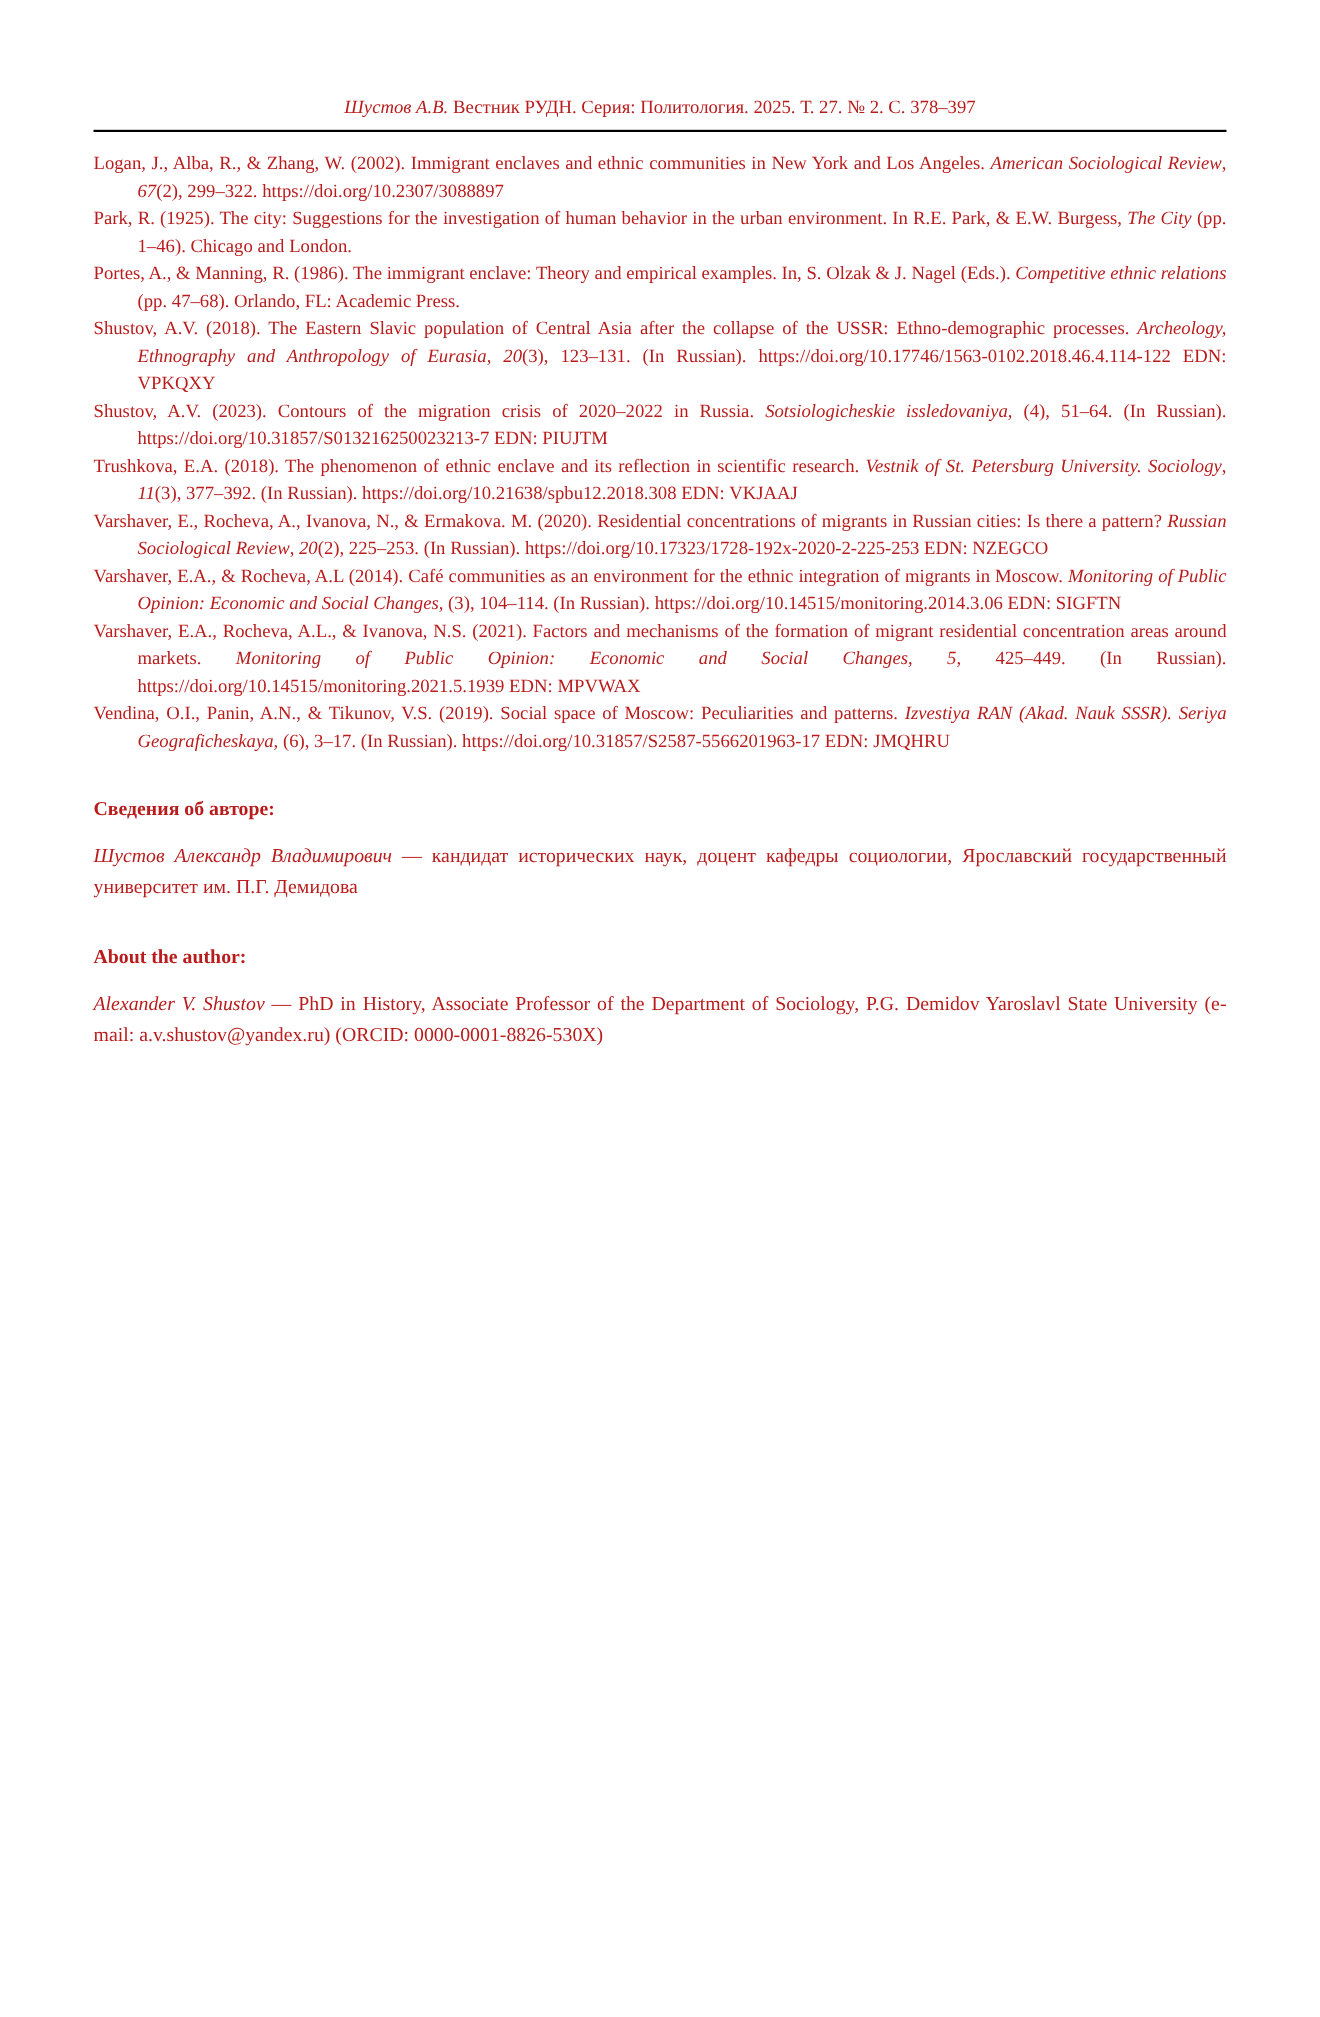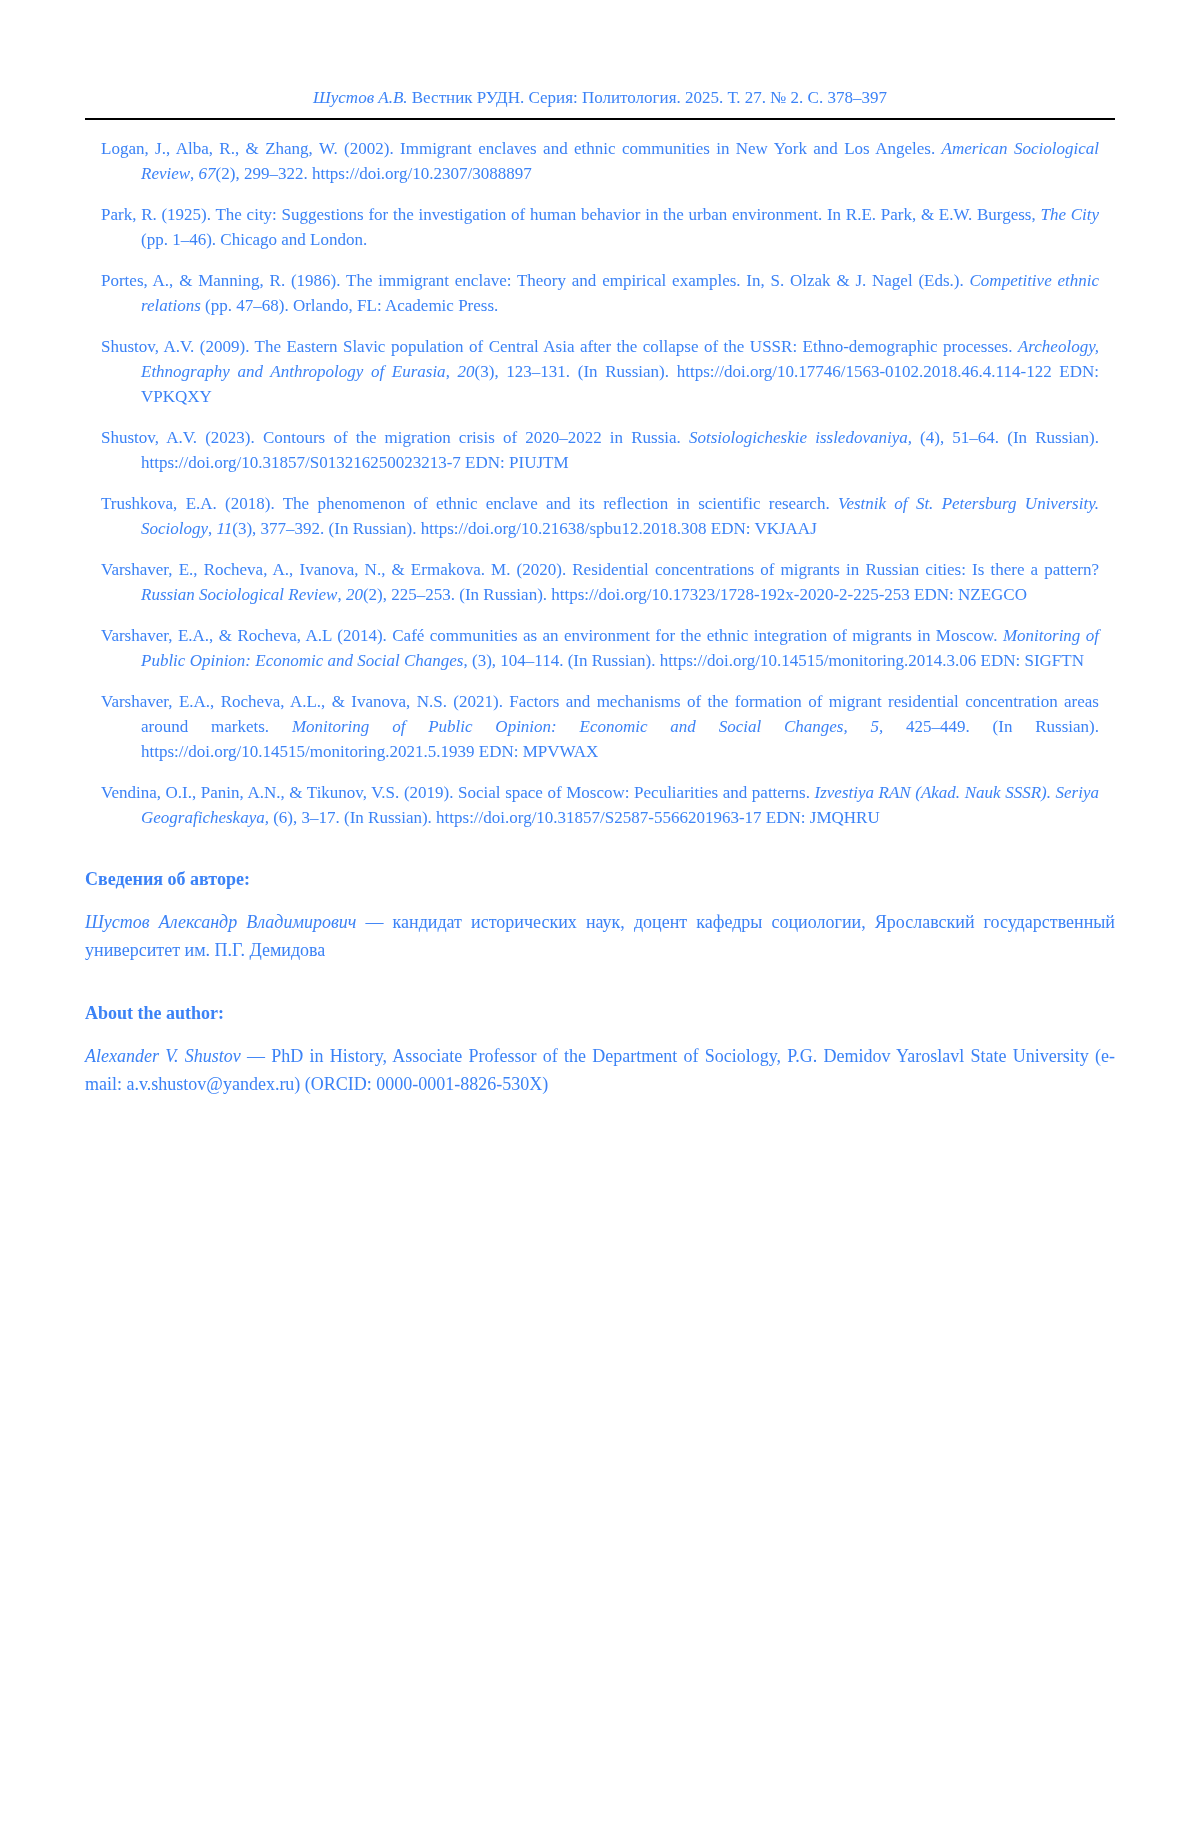--- a/index.html
+++ b/index.html
@@ -6,38 +6,38 @@
     margin: 0;
     padding: 0;
     background: #ffffff;
   }
   .page {
     position: relative;
     width: 1200px;
     height: 1834px;
     box-sizing: border-box;
     background: #ffffff;
-    color: #3b82f6;
+    color: #b91c1c;
     font-family: "Liberation Serif", "DejaVu Serif", serif;
     padding: 88px 85px 0 85px;
     overflow: hidden;
   }
   .running-head {
     text-align: center;
     font-size: 17px;
     line-height: 20px;
     padding-bottom: 10px;
     border-bottom: 2px solid #000000;
     margin-bottom: 16px;
   }
   .references-list {
     margin: 0;
   }
   .ref {
-    margin: 16px;
+    margin: 0;
     font-size: 17px;
     line-height: 25px;
     text-align: justify;
     padding-left: 40px;
     text-indent: -40px;
   }
   .section {
     margin-top: 36px;
   }
   .section-heading {
@@ -57,21 +57,21 @@
 <body>
 
 <div class="page">
 
   <div class="running-head"><i>Шустов А.В.</i><span> Вестник РУДН. Серия: Политология. 2025. Т. 27. № 2. С. 378–397</span></div>
 
   <div class="references-list">
       <p class="ref"><span>Logan, J., Alba, R., &amp; Zhang, W. (2002). Immigrant enclaves and ethnic communities in New York and Los Angeles. </span><i>American Sociological Review</i><span>, </span><i>67</i><span>(2), 299–322. https://doi.org/10.2307/3088897</span></p>
       <p class="ref"><span>Park, R. (1925). The city: Suggestions for the investigation of human behavior in the urban environment. In R.E. Park, &amp; E.W. Burgess, </span><i>The City</i><span> (pp. 1–46). Chicago and London.</span></p>
       <p class="ref"><span>Portes, A., &amp; Manning, R. (1986). The immigrant enclave: Theory and empirical examples. In, S. Olzak &amp; J. Nagel (Eds.). </span><i>Competitive ethnic relations</i><span> (pp. 47–68). Orlando, FL: Academic Press.</span></p>
-      <p class="ref"><span>Shustov, A.V. (2009). The Eastern Slavic population of Central Asia after the collapse of the USSR: Ethno-demographic processes. </span><i>Archeology, Ethnography and Anthropology of Eurasia</i><span>, </span><i>20</i><span>(3), 123–131. (In Russian). https://doi.org/10.17746/1563-0102.2018.46.4.114-122 EDN: VPKQXY</span></p>
+      <p class="ref"><span>Shustov, A.V. (2018). The Eastern Slavic population of Central Asia after the collapse of the USSR: Ethno-demographic processes. </span><i>Archeology, Ethnography and Anthropology of Eurasia</i><span>, </span><i>20</i><span>(3), 123–131. (In Russian). https://doi.org/10.17746/1563-0102.2018.46.4.114-122 EDN: VPKQXY</span></p>
       <p class="ref"><span>Shustov, A.V. (2023). Contours of the migration crisis of 2020–2022 in Russia. </span><i>Sotsiologicheskie issledovaniya,</i><span> (4), 51–64. (In Russian). https://doi.org/10.31857/S013216250023213-7 EDN: PIUJTM</span></p>
       <p class="ref"><span>Trushkova, E.A. (2018). The phenomenon of ethnic enclave and its reflection in scientific research. </span><i>Vestnik of St. Petersburg University. Sociology</i><span>, </span><i>11</i><span>(3), 377–392. (In Russian). https://doi.org/10.21638/spbu12.2018.308 EDN: VKJAAJ</span></p>
       <p class="ref"><span>Varshaver, E., Rocheva, A., Ivanova, N., &amp; Ermakova. M. (2020). Residential concentrations of migrants in Russian cities: Is there a pattern? </span><i>Russian Sociological Review</i><span>, </span><i>20</i><span>(2), 225–253. (In Russian). https://doi.org/10.17323/1728-192x-2020-2-225-253 EDN: NZEGCO</span></p>
       <p class="ref"><span>Varshaver, E.A., &amp; Rocheva, A.L (2014). Café communities as an environment for the ethnic integration of migrants in Moscow. </span><i>Monitoring of Public Opinion: Economic and Social Changes</i><span>, (3), 104–114. (In Russian). https://doi.org/10.14515/monitoring.2014.3.06 EDN: SIGFTN</span></p>
       <p class="ref"><span>Varshaver, E.A., Rocheva, A.L., &amp; Ivanova, N.S. (2021). Factors and mechanisms of the formation of migrant residential concentration areas around markets. </span><i>Monitoring of Public Opinion: Economic and Social Changes, 5,</i><span> 425–449. (In Russian). https://doi.org/10.14515/monitoring.2021.5.1939 EDN: MPVWAX</span></p>
       <p class="ref"><span>Vendina, O.I., Panin, A.N., &amp; Tikunov, V.S. (2019). Social space of Moscow: Peculiarities and patterns. </span><i>Izvestiya RAN (Akad. Nauk SSSR). Seriya Geograficheskaya,</i><span> (6), 3–17. (In Russian). https://doi.org/10.31857/S2587-5566201963-17 EDN: JMQHRU</span></p>
     </div>
 
   <div class="section">
     <p class="section-heading">Сведения об авторе:</p>

